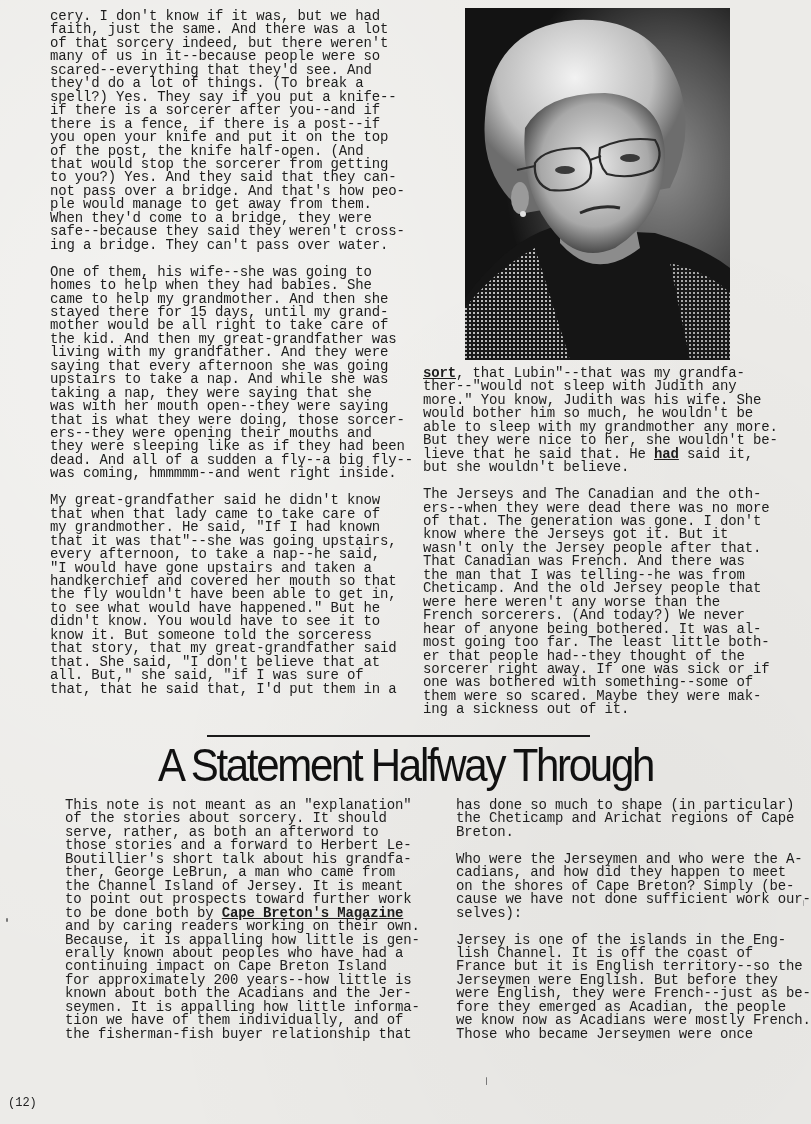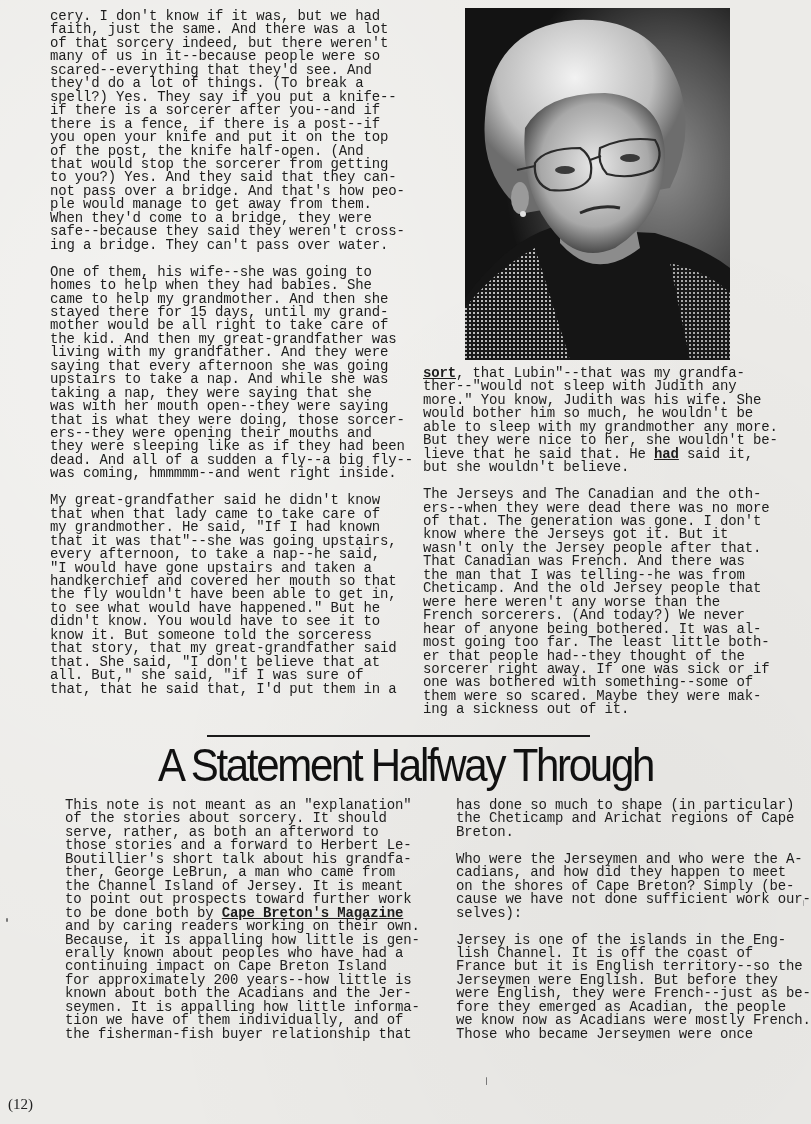--- a/index.html
+++ b/index.html
@@ -38,21 +38,21 @@
     position: absolute; left: 207px; top: 735px; width: 383px; height: 2px; background: #1a1a1a;
   }
   .headline {
     position: absolute; left: 0; top: 742px; width: 811px; text-align: center;
     font-family: "Liberation Sans", "DejaVu Sans", sans-serif;
     font-size: 42px; letter-spacing: -2.3px; line-height: 48px; color: #111;
     transform: scaleY(1.08);
   }
   .page-number {
     position: absolute; left: 8px; top: 1096px;
-    font-family: Liberation Serif, serif; font-size: 15px; color: #222;
+    font-family: Liberation Mono, monospace; font-size: 12px; color: #222;
   }
   .speck { position: absolute; background: #777; border-radius: 1px; }
 </style>
 </head>
 <body>
 
 <div class="col" id="col-top-left"><div class="para"><span class="line">cery. I don't know if it was, but we had</span><span class="line">faith, just the same. And there was a lot</span><span class="line">of that sorcery indeed, but there weren't</span><span class="line">many of us in it--because people were so</span><span class="line">scared--everything that they'd see. And</span><span class="line">they'd do a lot of things. (To break a</span><span class="line">spell?) Yes. They say if you put a knife--</span><span class="line">if there is a sorcerer after you--and if</span><span class="line">there is a fence, if there is a post--if</span><span class="line">you open your knife and put it on the top</span><span class="line">of the post, the knife half-open. (And</span><span class="line">that would stop the sorcerer from getting</span><span class="line">to you?) Yes. And they said that they can-</span><span class="line">not pass over a bridge. And that's how peo-</span><span class="line">ple would manage to get away from them.</span><span class="line">When they'd come to a bridge, they were</span><span class="line">safe--because they said they weren't cross-</span><span class="line">ing a bridge. They can't pass over water.</span></div><div class="para"><span class="line">One of them, his wife--she was going to</span><span class="line">homes to help when they had babies. She</span><span class="line">came to help my grandmother. And then she</span><span class="line">stayed there for 15 days, until my grand-</span><span class="line">mother would be all right to take care of</span><span class="line">the kid. And then my great-grandfather was</span><span class="line">living with my grandfather. And they were</span><span class="line">saying that every afternoon she was going</span><span class="line">upstairs to take a nap. And while she was</span><span class="line">taking a nap, they were saying that she</span><span class="line">was with her mouth open--they were saying</span><span class="line">that is what they were doing, those sorcer-</span><span class="line">ers--they were opening their mouths and</span><span class="line">they were sleeping like as if they had been</span><span class="line">dead. And all of a sudden a fly--a big fly--</span><span class="line">was coming, hmmmmm--and went right inside.</span></div><div class="para"><span class="line">My great-grandfather said he didn't know</span><span class="line">that when that lady came to take care of</span><span class="line">my grandmother. He said, "If I had known</span><span class="line">that it was that"--she was going upstairs,</span><span class="line">every afternoon, to take a nap--he said,</span><span class="line">"I would have gone upstairs and taken a</span><span class="line">handkerchief and covered her mouth so that</span><span class="line">the fly wouldn't have been able to get in,</span><span class="line">to see what would have happened." But he</span><span class="line">didn't know. You would have to see it to</span><span class="line">know it. But someone told the sorceress</span><span class="line">that story, that my great-grandfather said</span><span class="line">that. She said, "I don't believe that at</span><span class="line">all. But," she said, "if I was sure of</span><span class="line">that, that he said that, I'd put them in a</span></div></div>
 
 <div class="photo" title="Black-and-white portrait of an elderly woman with white curly hair and glasses, wearing a dark checked jacket">
   <svg viewBox="0 0 265 352" preserveAspectRatio="none">

